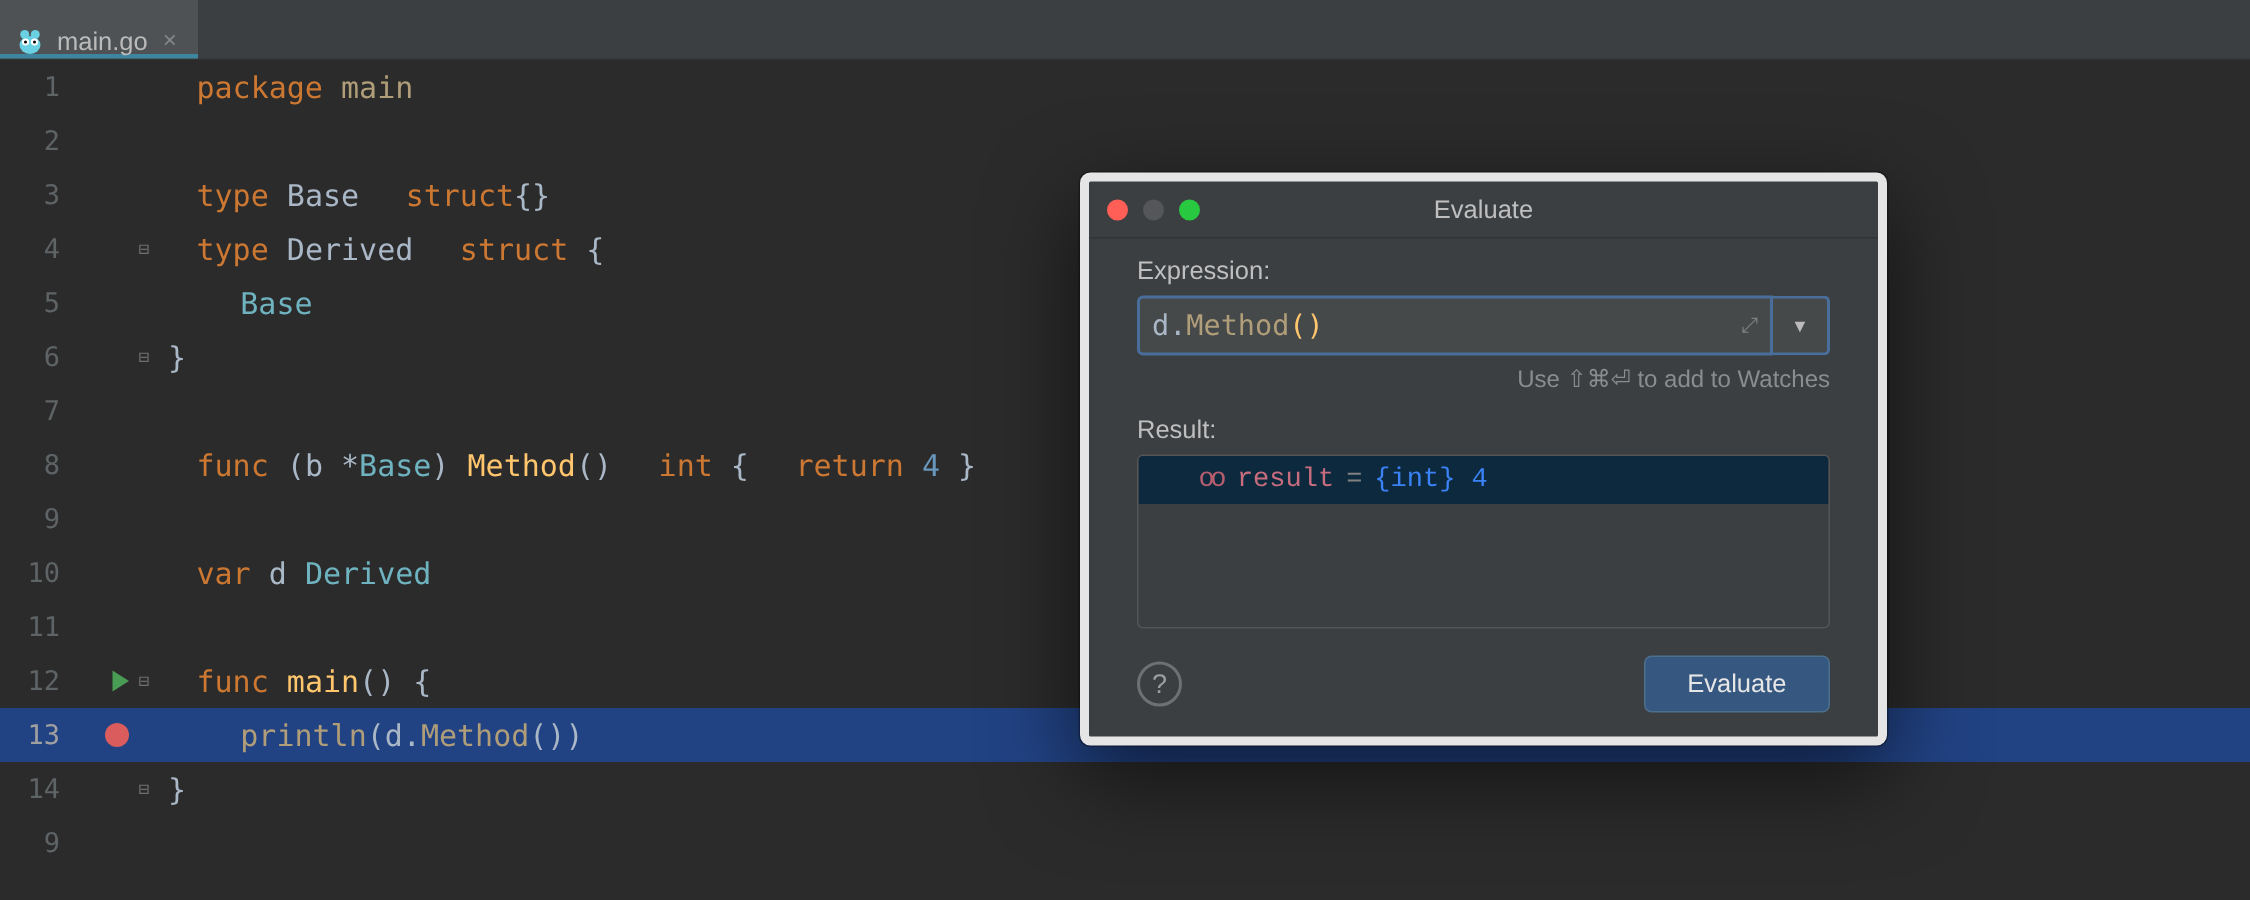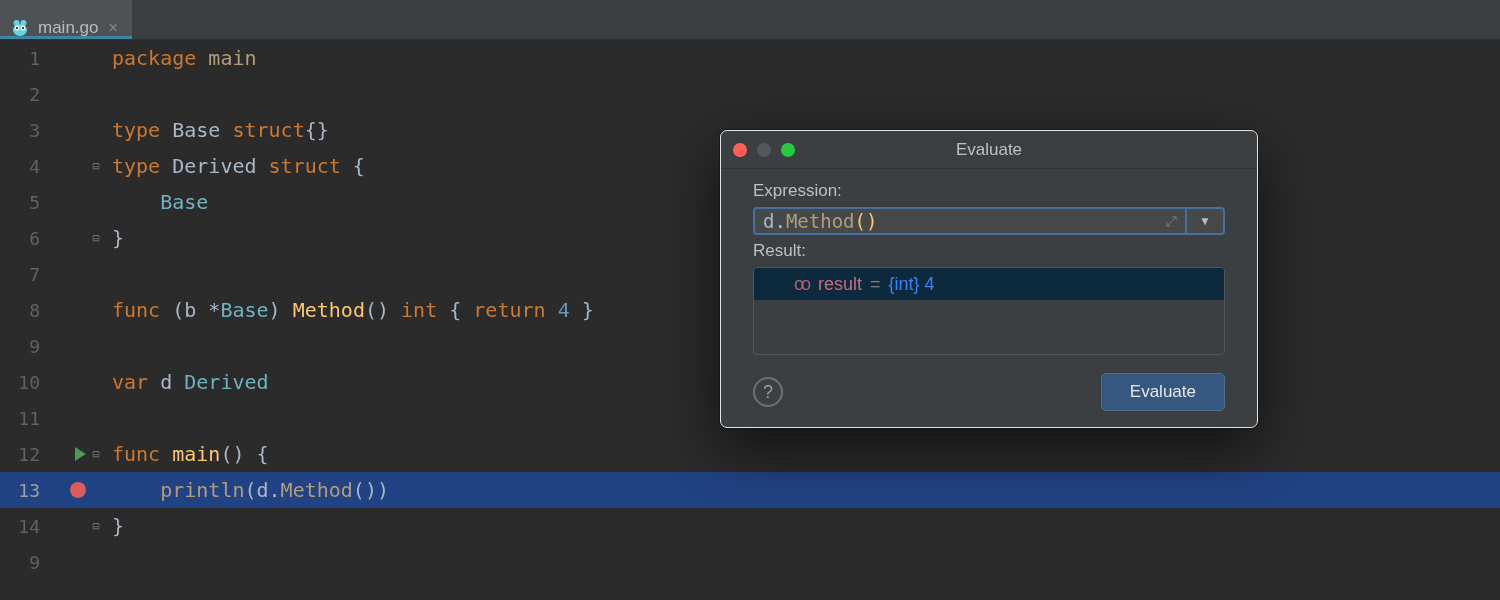--- a/index.html
+++ b/index.html
@@ -81,21 +81,21 @@
     display: flex; align-items:center; justify-content:center;
     font-size: 12px;
   }
   .code {
     white-space: pre;
     padding-left: 6px;
     font-size: 20px;
   }
 
   
-  .kw { color: #cc7832; }
+  .kw { color: #cc7832; margin-left: 19px; }
   .ident { color: #a9b7c6; }
   .type { color: #6fb3c0; }
   .func { color: #ffc66d; }
   .funccall { color: #b09d79; }
   .paren { color: #a9b7c6; }
   .num { color: #6897bb; }
   .star { color: #a9b7c6; }
 
   
   .run-triangle {
@@ -106,24 +106,24 @@
   }
   .breakpoint {
     width: 16px; height: 16px;
     background: #db5c5c;
     border-radius: 50%;
   }
 
   
   .dialog {
     position: absolute;
-    left: 720px; top: 130px;
+    left: 720px; top: 115px;
     width: 538px;
     background: #3c3f41;
-    border: 1px solid #e5e5e5;
+    border: 6px solid #e5e5e5;
     border-radius: 7px;
     box-shadow: 0 20px 60px rgba(0,0,0,0.6), 0 0 0 1px rgba(0,0,0,0.3);
     font-family: -apple-system, "Helvetica Neue", sans-serif;
     font-size: 17px;
     color: #bbbbbb;
   }
   .titlebar {
     height: 38px;
     display: flex;
     align-items: center;
@@ -148,21 +148,21 @@
   }
   .dialog-body { padding: 12px 32px 16px; }
   .field-label { font-size: 17px; color: #bfbfbf; margin-bottom: 6px; }
 
   .expr-row { display: flex; align-items: stretch; gap: 0; margin-bottom: 6px; }
   .expr-box {
     flex: 1;
     background: #45494a;
     border: 2px solid #4a6e9c;
     border-radius: 4px 0 0 4px;
-    height: 28px;
+    height: 40px;
     display: flex; align-items: center;
     padding: 0 8px;
     position: relative;
     font-family: "Menlo","Consolas",monospace;
     font-size: 19px;
   }
   .expand-icn {
     position: absolute; right: 8px;
     color: #808285; font-size: 14px;
   }
@@ -182,23 +182,24 @@
     text-align: right;
     font-size: 16px;
     color: #8a8c8e;
     margin-bottom: 14px;
   }
 
   .result-box {
     background: #3c3f41;
     border: 1px solid #555555;
     border-radius: 4px;
-    height: 88px;
+    height: 116px;
     overflow: hidden;
     margin-bottom: 18px;
+    font-family: Liberation Mono, monospace;
   }
   .result-row {
     background: #0d293e;
     height: 32px;
     display: flex;
     align-items: center;
     padding-left: 40px;
     gap: 8px;
     font-size: 18px;
   }
@@ -381,20 +382,21 @@
     <div class="expr-row">
       <div class="expr-box">
         <span><span class="ident">d.</span><span class="funccall">Method</span><span class="func">()</span></span>
         <span class="expand-icn">⤢</span>
       </div>
       <div class="dd-btn">
           <span>▼</span>
         </div>
     </div>
 
+    <div class="hint">Use ⇧⌘⏎ to add to Watches</div>
 
     <div class="field-label">Result:</div>
     <div class="result-box">
       <div class="result-row">
         <span class="glasses">oo</span>
         <span class="res-name">result</span>
         <span class="res-eq"> = </span>
         <span class="res-val">{int} 4</span>
       </div>
     </div>

